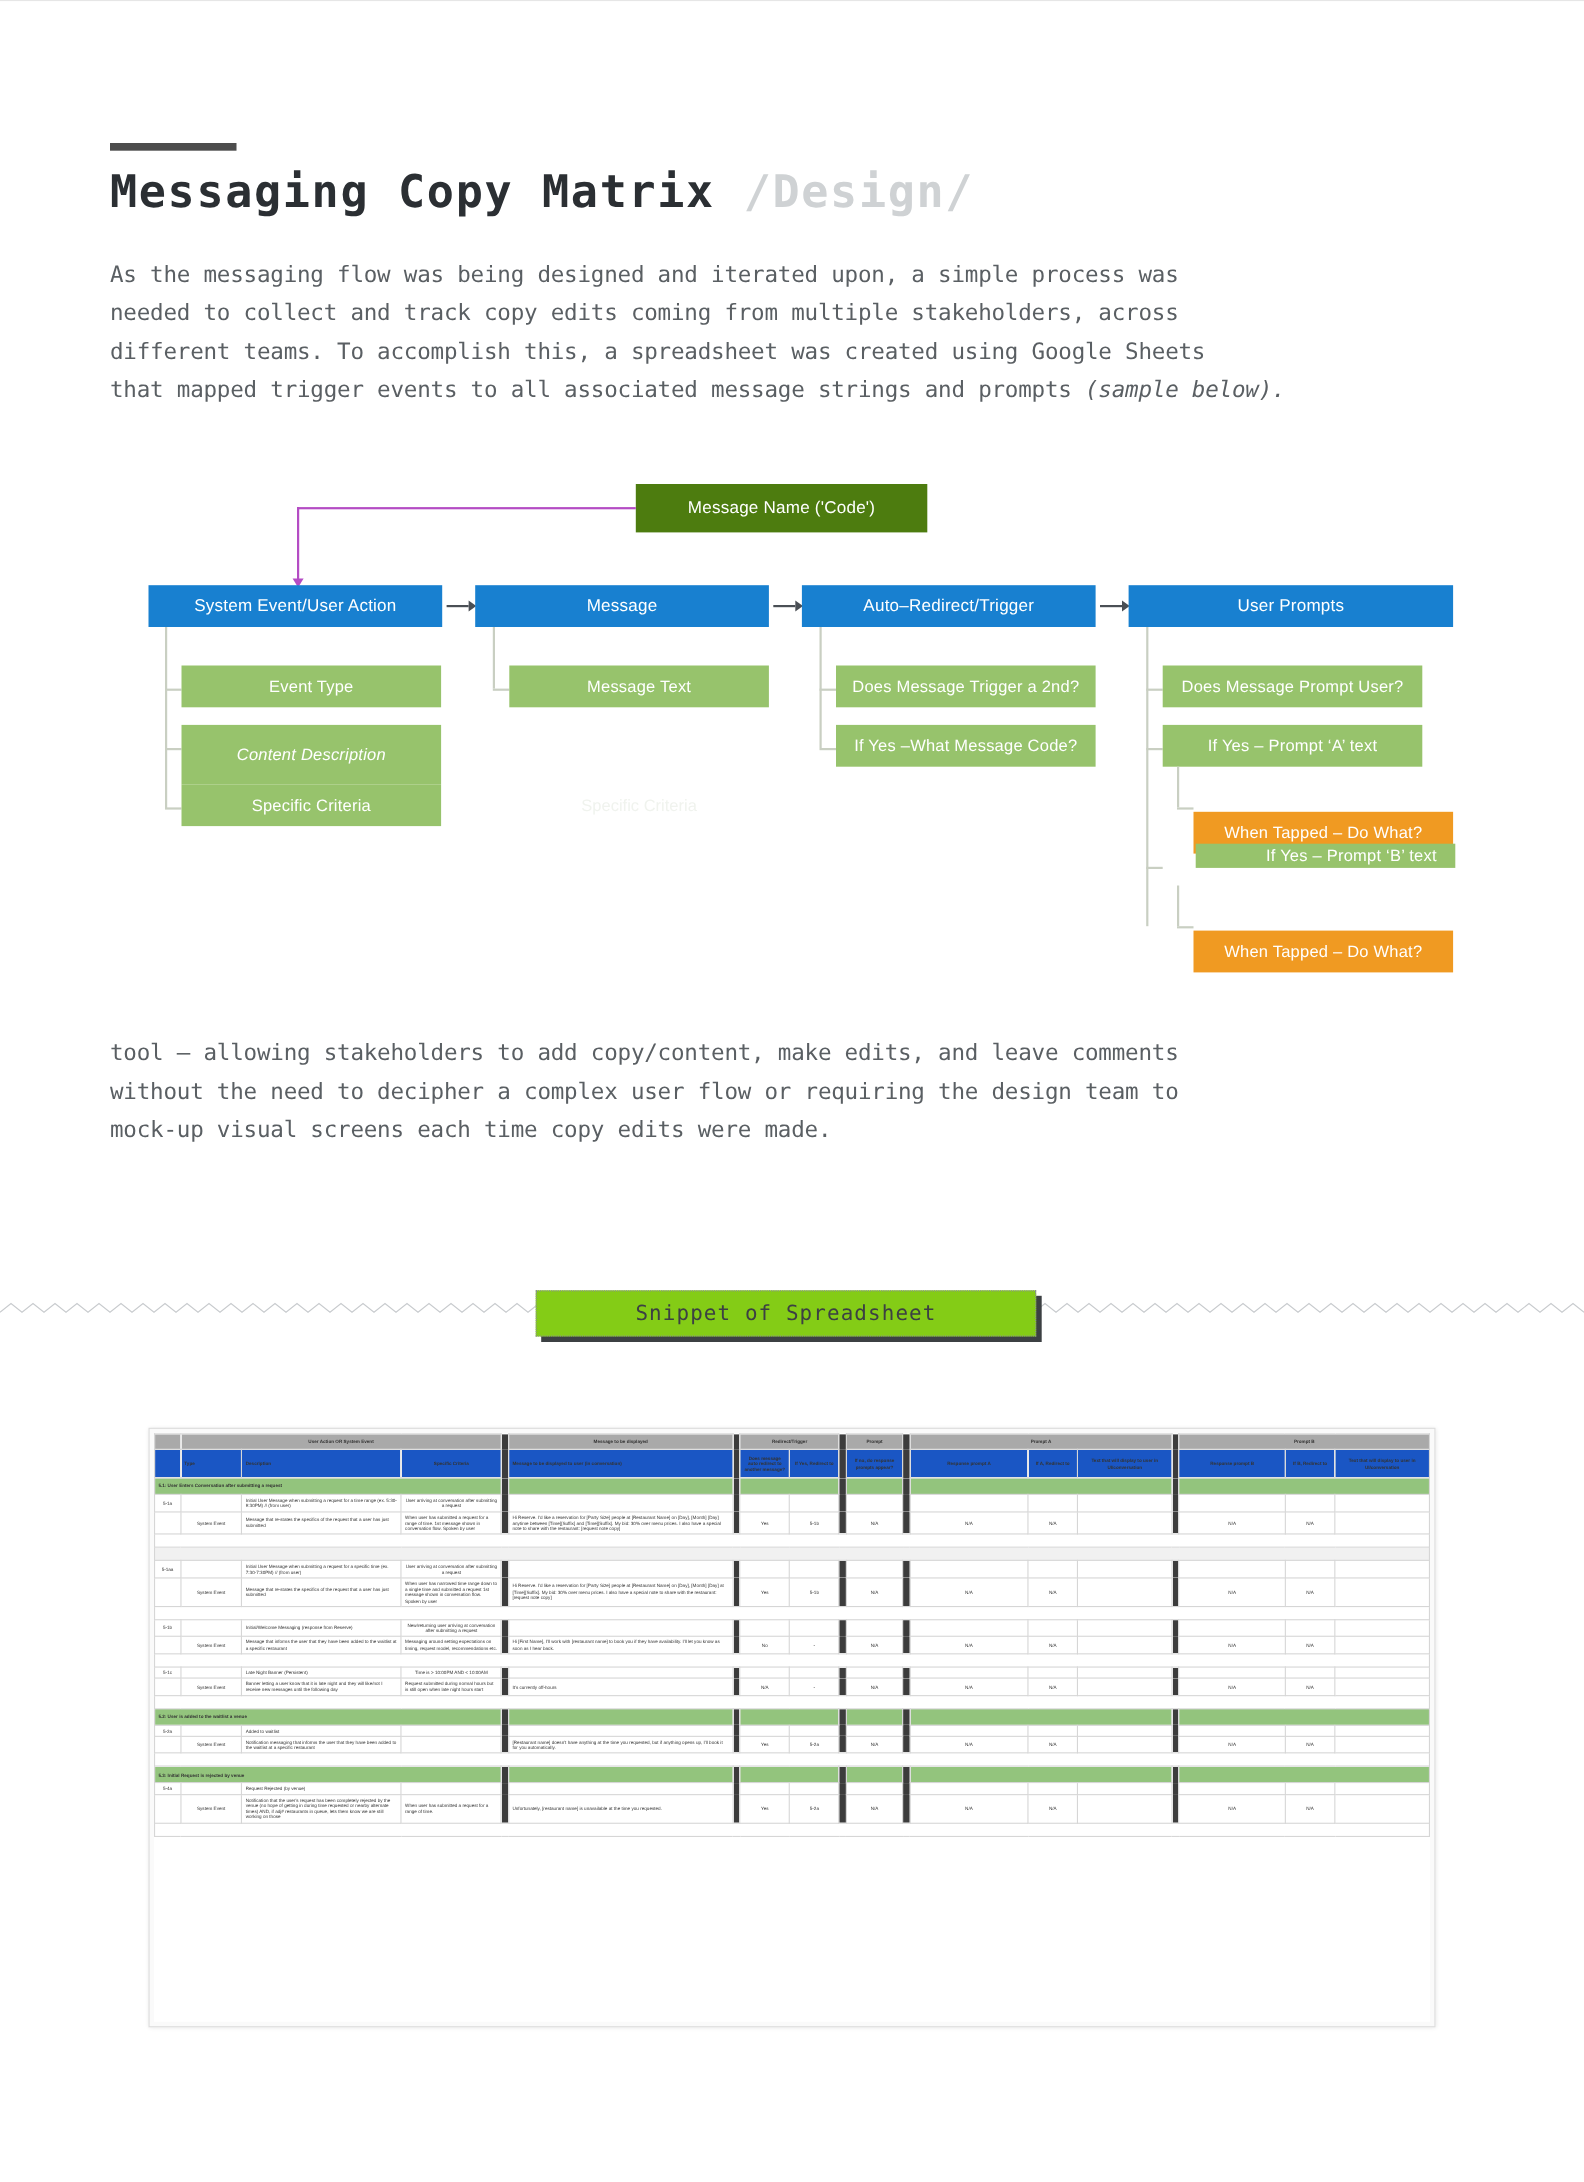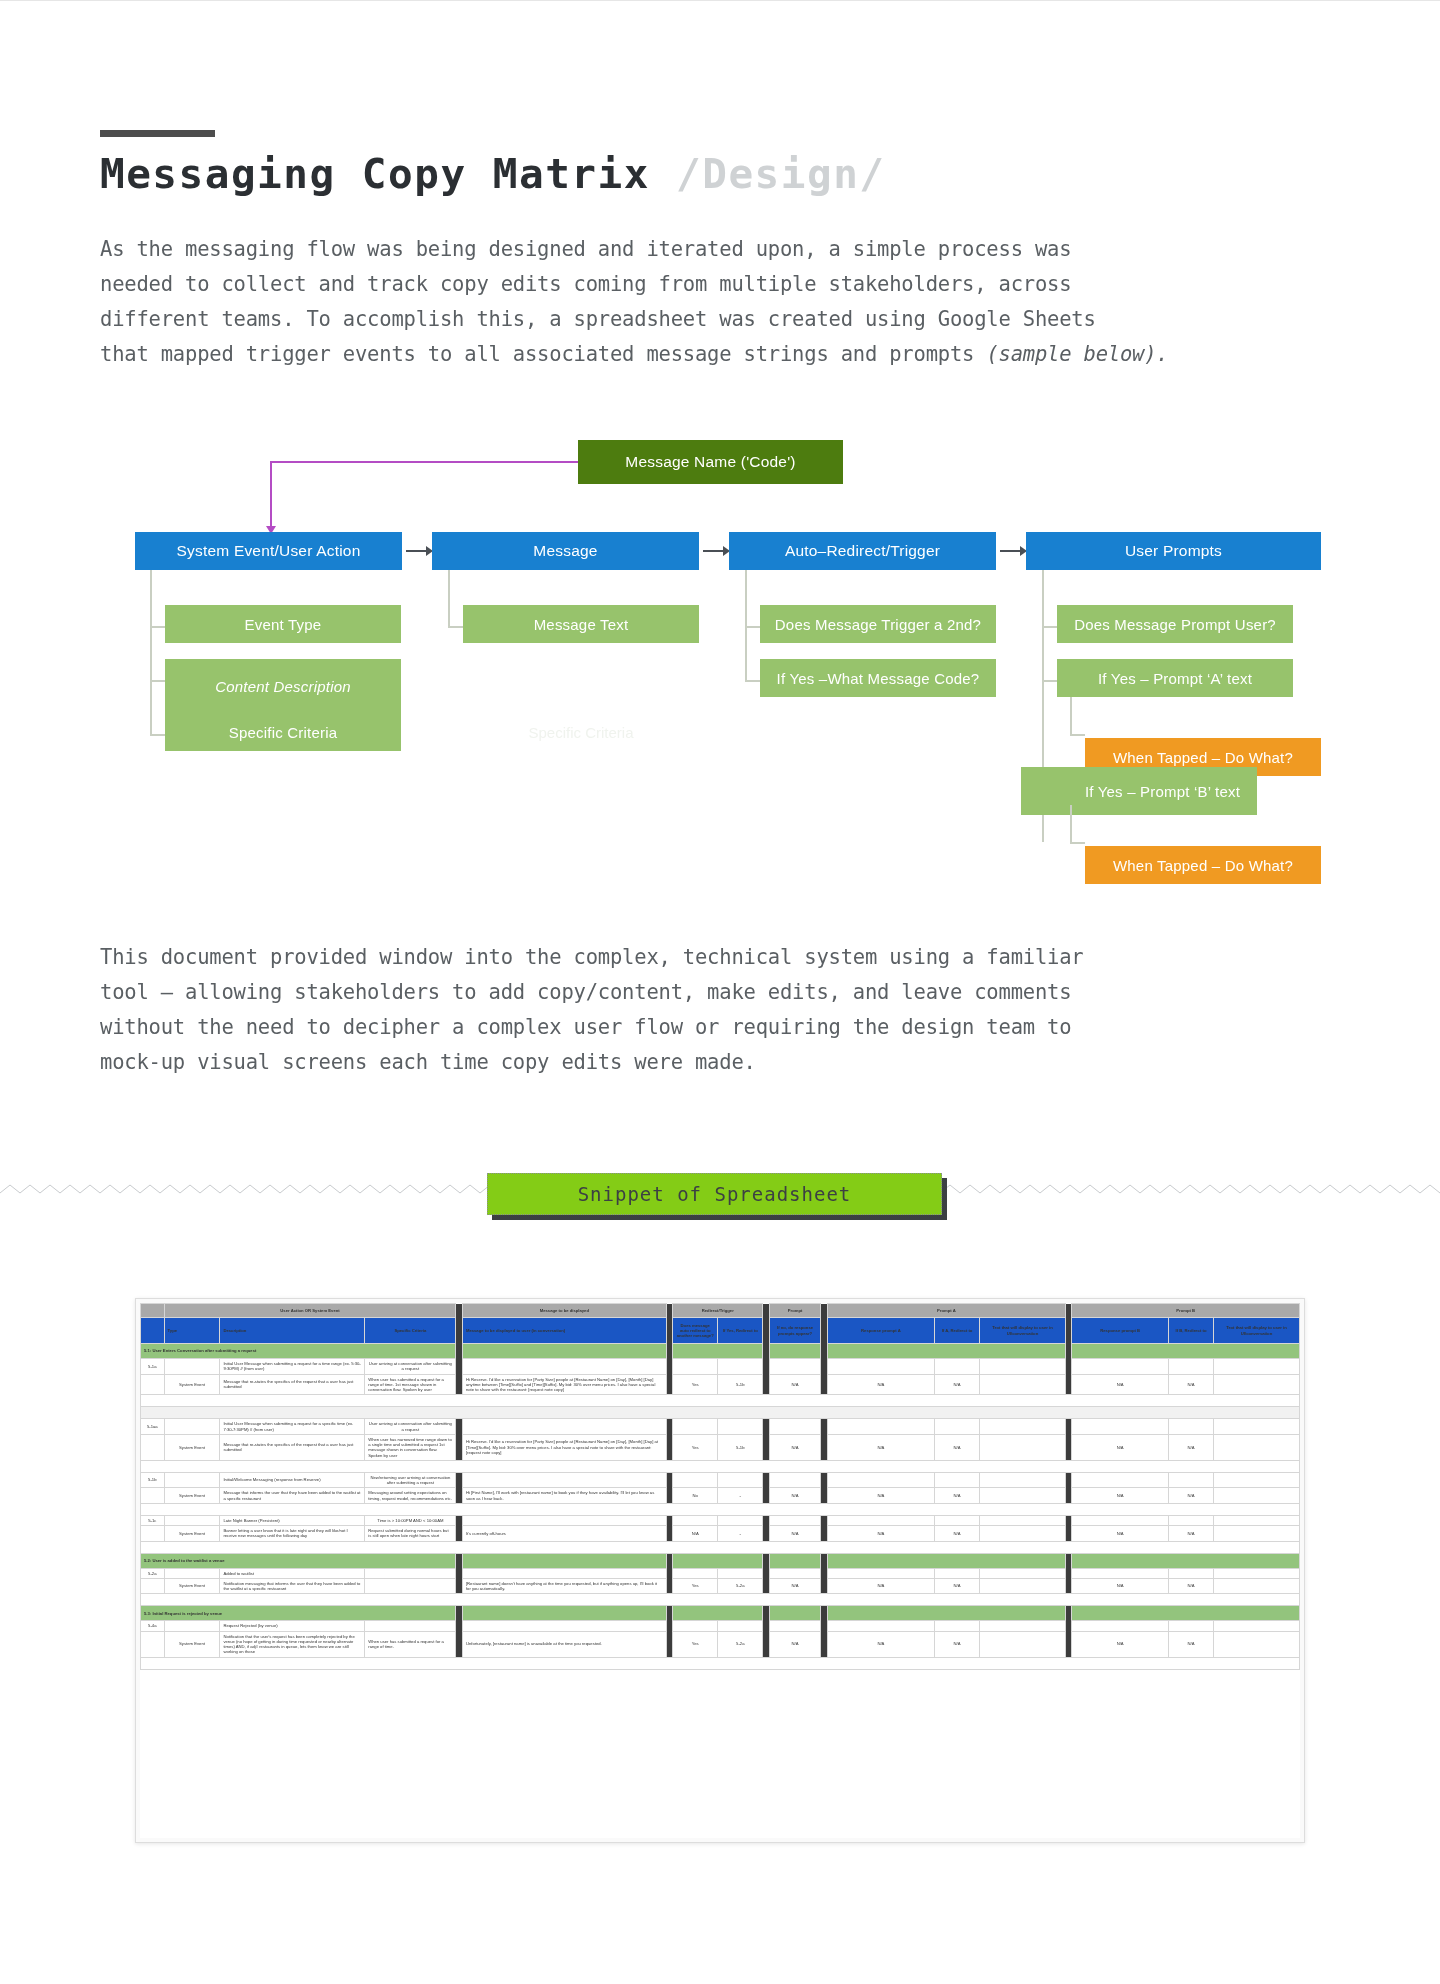--- a/index.html
+++ b/index.html
@@ -213,34 +213,33 @@
       <span>If Yes – Prompt ‘A’ text</span>
     </div>
 
     <div class="conn" style="left:1070px; top:257px; width:1.5px; height:37px;"></div>
     <div class="conn" style="left:1070px; top:294px; width:15px; height:1.5px;"></div>
 
     <div class="dbox orange" style="left:1085px; top:273px; width:236px; height:38px;">
       <span>When Tapped – Do What?</span>
     </div>
 
-    <div class="dbox green" style="left:1021px; top:327px; width:236px; height:48px;padding-left:47px;">
+    <div class="dbox green" style="left:1087px; top:327px; width:236px; height:22px;padding-left:47px;">
       <span>If Yes – Prompt ‘B’ text</span>
     </div>
 
     <div class="conn" style="left:1070px; top:365px; width:1.5px; height:37px;"></div>
     <div class="conn" style="left:1070px; top:402px; width:15px; height:1.5px;"></div>
 
     <div class="dbox orange" style="left:1085px; top:381px; width:236px; height:38px;">
       <span>When Tapped – Do What?</span>
     </div>
   </div>
 
   <div class="outro">
-    <div>This document provided window into the complex, technical system using a familiar</div>
     <div>tool — allowing stakeholders to add copy/content, make edits, and leave comments</div>
     <div>without the need to decipher a complex user flow or requiring the design team to</div>
     <div>mock-up visual screens each time copy edits were made.</div>
   </div>
 
   <div class="zigwrap">
     <svg class="zig" viewBox="0 0 1440 14" preserveAspectRatio="none">
       <path d="M0 11 L10 3 L20 11 L30 3 L40 11 L50 3 L60 11 L70 3 L80 11 L90 3 L100 11 L110 3 L120 11 L130 3 L140 11 L150 3 L160 11 L170 3 L180 11 L190 3 L200 11 L210 3 L220 11 L230 3 L240 11 L250 3 L260 11 L270 3 L280 11 L290 3 L300 11 L310 3 L320 11 L330 3 L340 11 L350 3 L360 11 L370 3 L380 11 L390 3 L400 11 L410 3 L420 11 L430 3 L440 11 L450 3 L460 11 L470 3 L480 11 L490 3 L500 11 L510 3 L520 11 L530 3 L540 11 L550 3 L560 11 L570 3 L580 11 L590 3 L600 11 L610 3 L620 11 L630 3 L640 11 L650 3 L660 11 L670 3 L680 11 L690 3 L700 11 L710 3 L720 11 L730 3 L740 11 L750 3 L760 11 L770 3 L780 11 L790 3 L800 11 L810 3 L820 11 L830 3 L840 11 L850 3 L860 11 L870 3 L880 11 L890 3 L900 11 L910 3 L920 11 L930 3 L940 11 L950 3 L960 11 L970 3 L980 11 L990 3 L1000 11 L1010 3 L1020 11 L1030 3 L1040 11 L1050 3 L1060 11 L1070 3 L1080 11 L1090 3 L1100 11 L1110 3 L1120 11 L1130 3 L1140 11 L1150 3 L1160 11 L1170 3 L1180 11 L1190 3 L1200 11 L1210 3 L1220 11 L1230 3 L1240 11 L1250 3 L1260 11 L1270 3 L1280 11 L1290 3 L1300 11 L1310 3 L1320 11 L1330 3 L1340 11 L1350 3 L1360 11 L1370 3 L1380 11 L1390 3 L1400 11 L1410 3 L1420 11 L1430 3 L1440 11" fill="none" stroke="#c8cbce" stroke-width="1"></path>
     </svg>
   </div>

